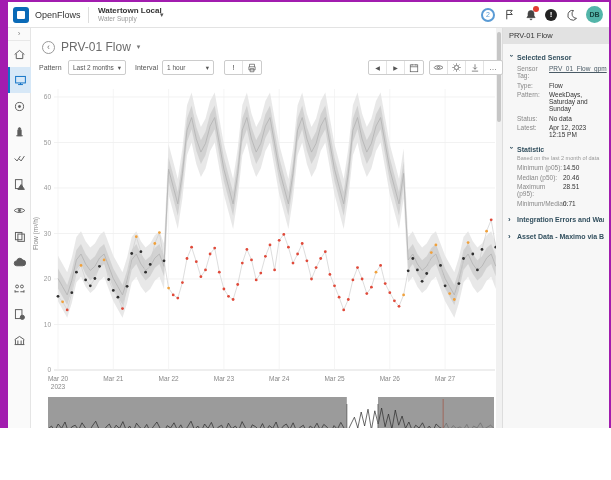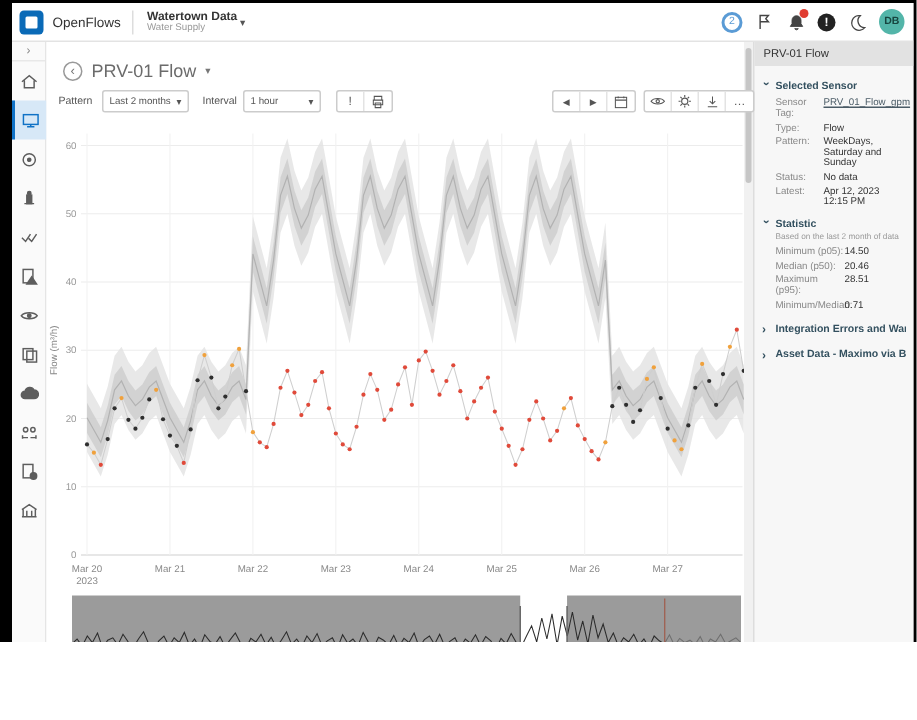--- a/index.html
+++ b/index.html
@@ -1,17 +1,17 @@
 <!DOCTYPE html>
 <html><head>
 <meta charset="utf-8">
 <style>
   * { margin:0; padding:0; box-sizing:border-box; }
   body { font-family:"Liberation Sans", sans-serif; background:#fff; }
-  #frame { position:relative; width:611px; height:428px; background:#000000; overflow:hidden; }
+  #frame { position:relative; width:611px; height:428px; background:#a21caf; overflow:hidden; }
   #screen { position:absolute; left:8px; top:2px; width:601px; height:472px; background:#fff; overflow:hidden; }
 
   
   #topbar { position:absolute; left:0; top:0; width:601px; height:26px; background:#fff; border-bottom:1px solid #e3e3e3; }
   #logo { position:absolute; left:5px; top:5px; width:16px; height:16px; background:#0a6ab7; border-radius:3px; }
   #logo:after { content:""; position:absolute; left:4px; top:4px; width:8px; height:8px; background:#fff; border-radius:1px; }
   .brand { position:absolute; left:27px; top:8px; font-size:9px; color:#333; }
   .tb-div { position:absolute; left:80px; top:5px; height:16px; border-left:1px solid #ddd; }
   .workspace { position:absolute; left:90px; top:4px; }
   .workspace .ws-name { font-size:8px; color:#333; font-weight:bold; }
@@ -82,21 +82,21 @@
 <body>
 
 <div id="frame">
 <div id="screen">
 
   <div id="topbar">
     <div id="logo"></div>
     <div class="brand">OpenFlows</div>
     <div class="tb-div"></div>
     <div class="workspace">
-      <div class="ws-name">Watertown Data</div>
+      <div class="ws-name">Watertown Local</div>
       <div class="ws-sub">Water Supply</div>
     </div>
     <div class="ws-caret">▾</div>
     <div class="tb-right">
       <div class="notif-circle">2</div>
       <div class="tb-ic">
         <svg width="11" height="11" viewBox="0 0 16 16">
               <path d="M4 15 V2 H12 L9.5 5 L12 8 H4" stroke="#444" fill="none" stroke-width="1.4"></path>
             </svg>
       </div>

